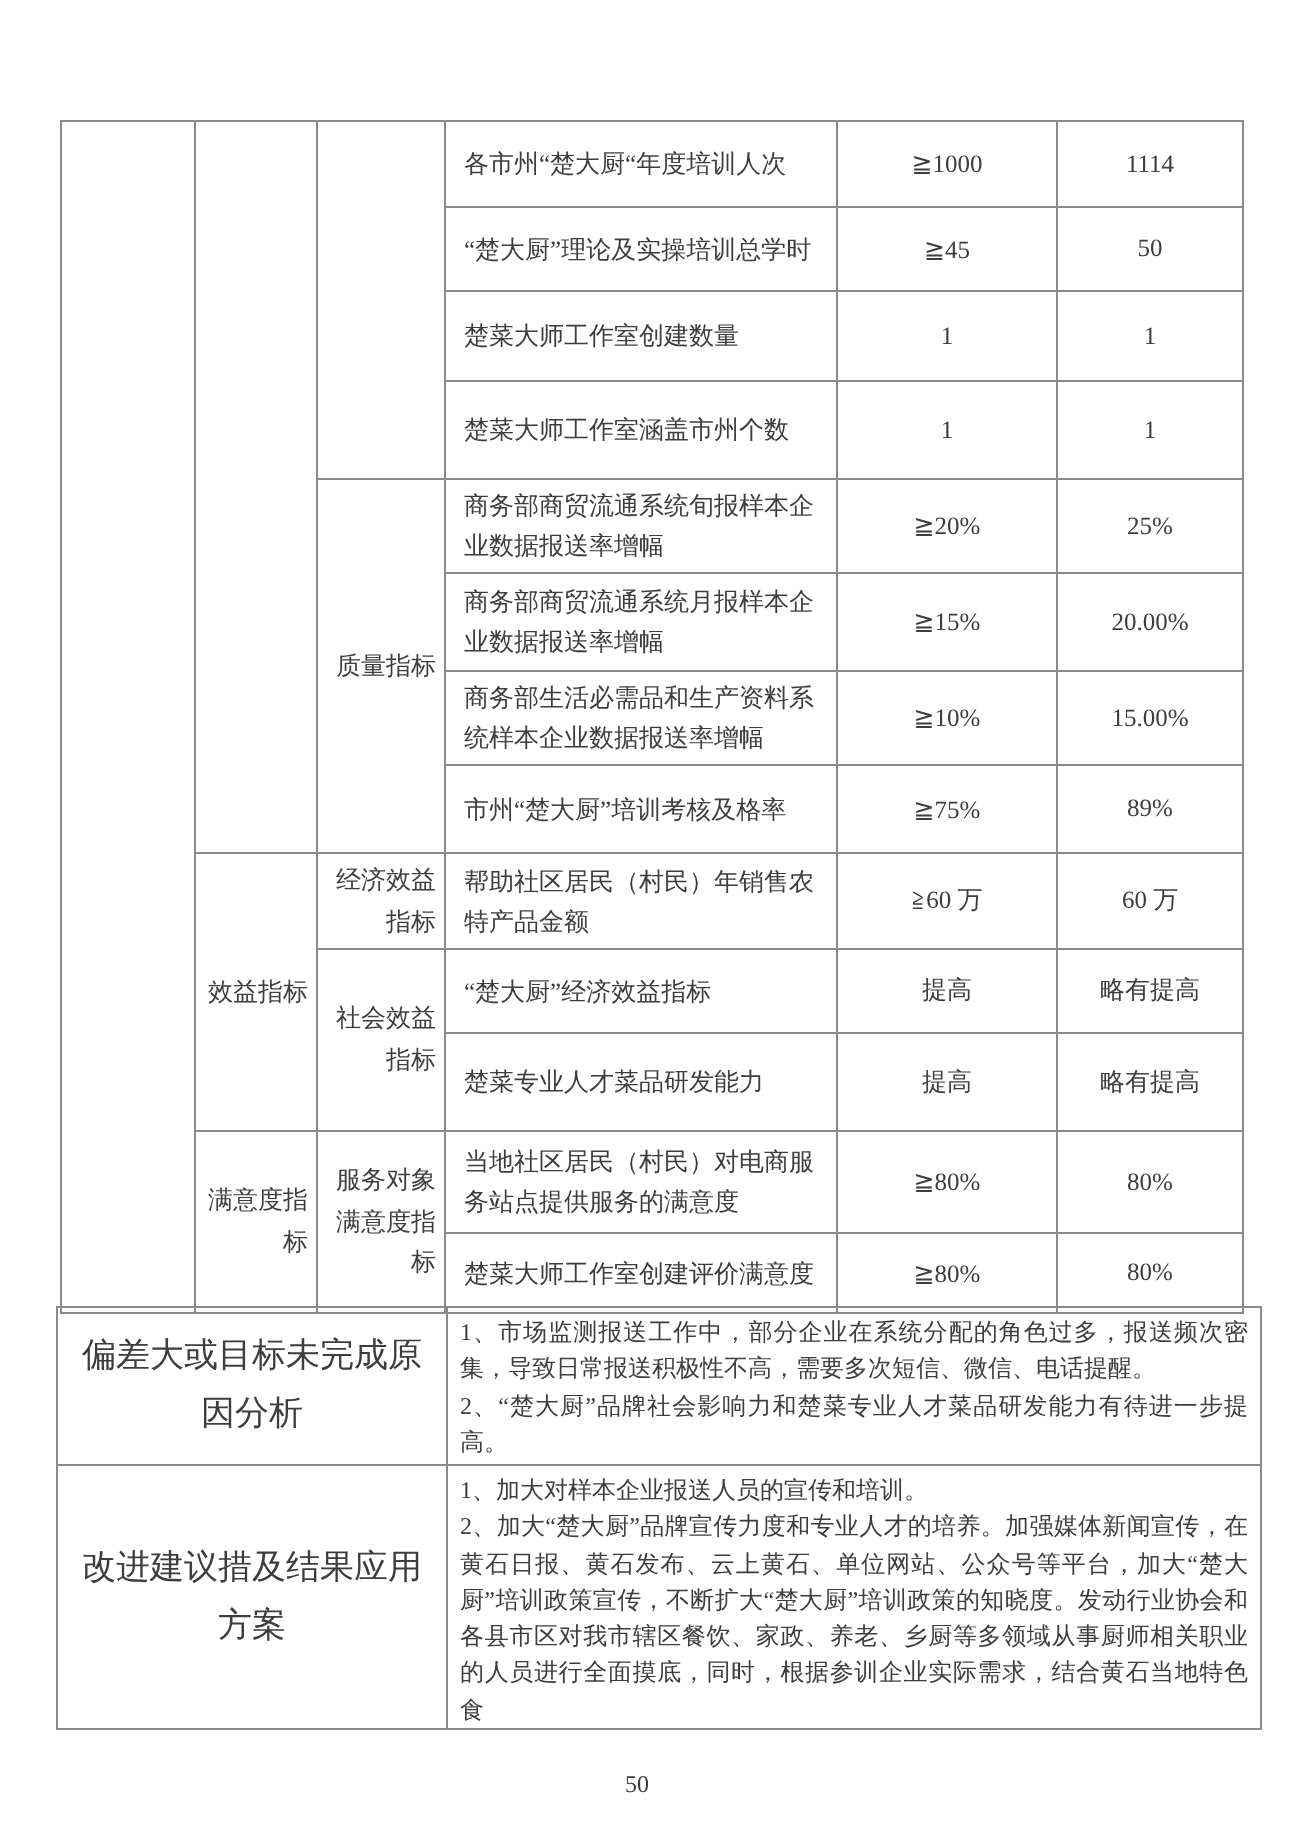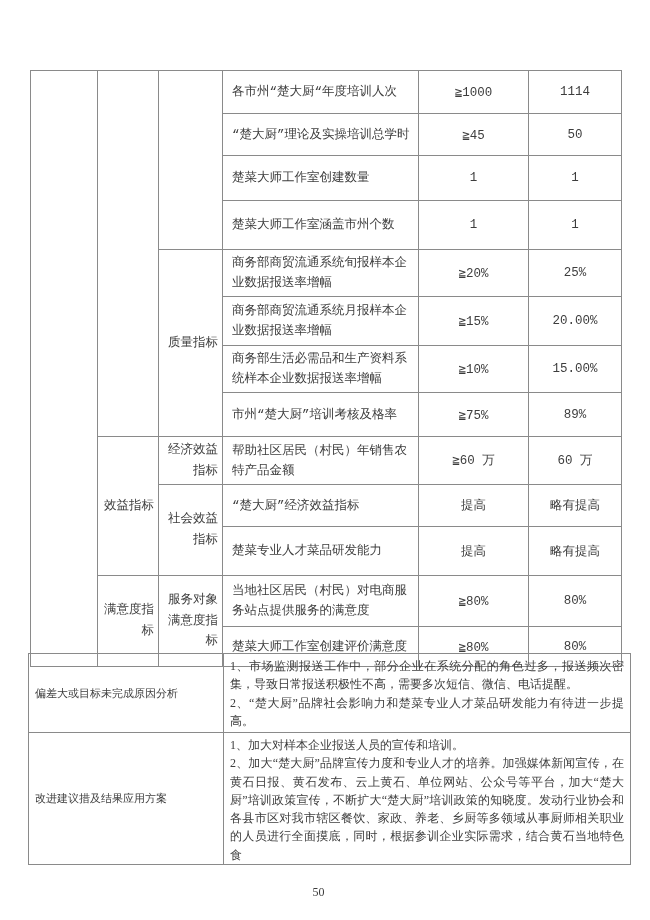--- a/index.html
+++ b/index.html
@@ -19,41 +19,41 @@
     border-collapse: collapse;
     table-layout: fixed;
   }
   td {
     border: 1px solid #8a8a8a;
     font-size: 12.5px;
     vertical-align: middle;
     overflow: hidden;
   }
   
-  .main-table { left: 30px; top: 70px; width: 591px; font-family: Liberation Mono, monospace; }
+  .main-table { left: 30px; top: 60px; width: 591px; }
   .main-table td.lbl {
     text-align: right;
     padding: 2px 4px;
     line-height: 1.65;
   }
   .main-table td.ind {
     text-align: left;
     padding: 3px 6px 3px 9px;
     line-height: 1.6;
   }
   .main-table td.val {
     text-align: center;
     padding: 2px 17px;
   }
   
   .analysis-table { left: 28px; top: 653px; width: 602px; }
   .analysis-table td.lbl2 {
-    text-align: left;
+    text-align: center;
     padding: 2px 6px;
-    font-size: 11px;
+    font-size: 17px;
     line-height: 1.7;
   }
   .analysis-table td.content {
     vertical-align: top;
     text-align: justify;
     padding: 3px 6px 0 6px;
     font-size: 12px;
     line-height: 18.3px;
   }
   .page-number {

